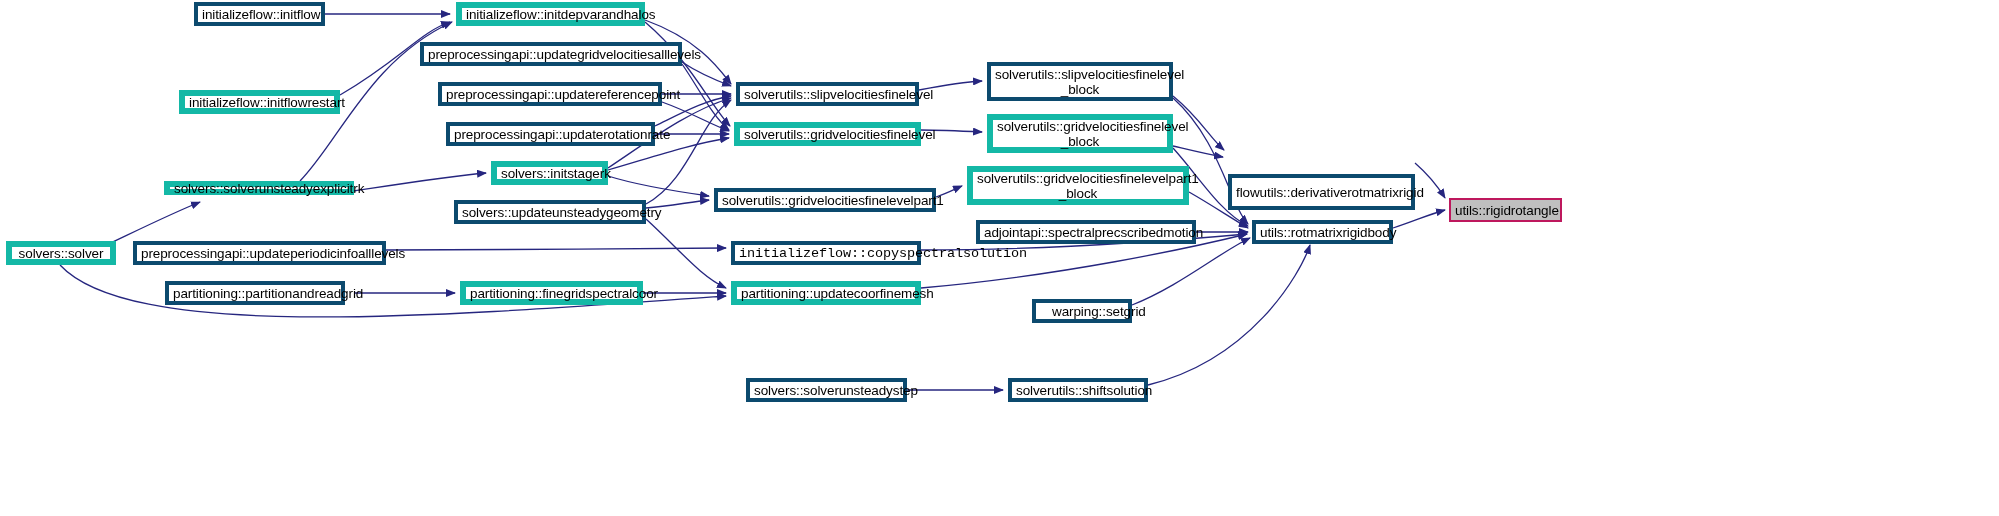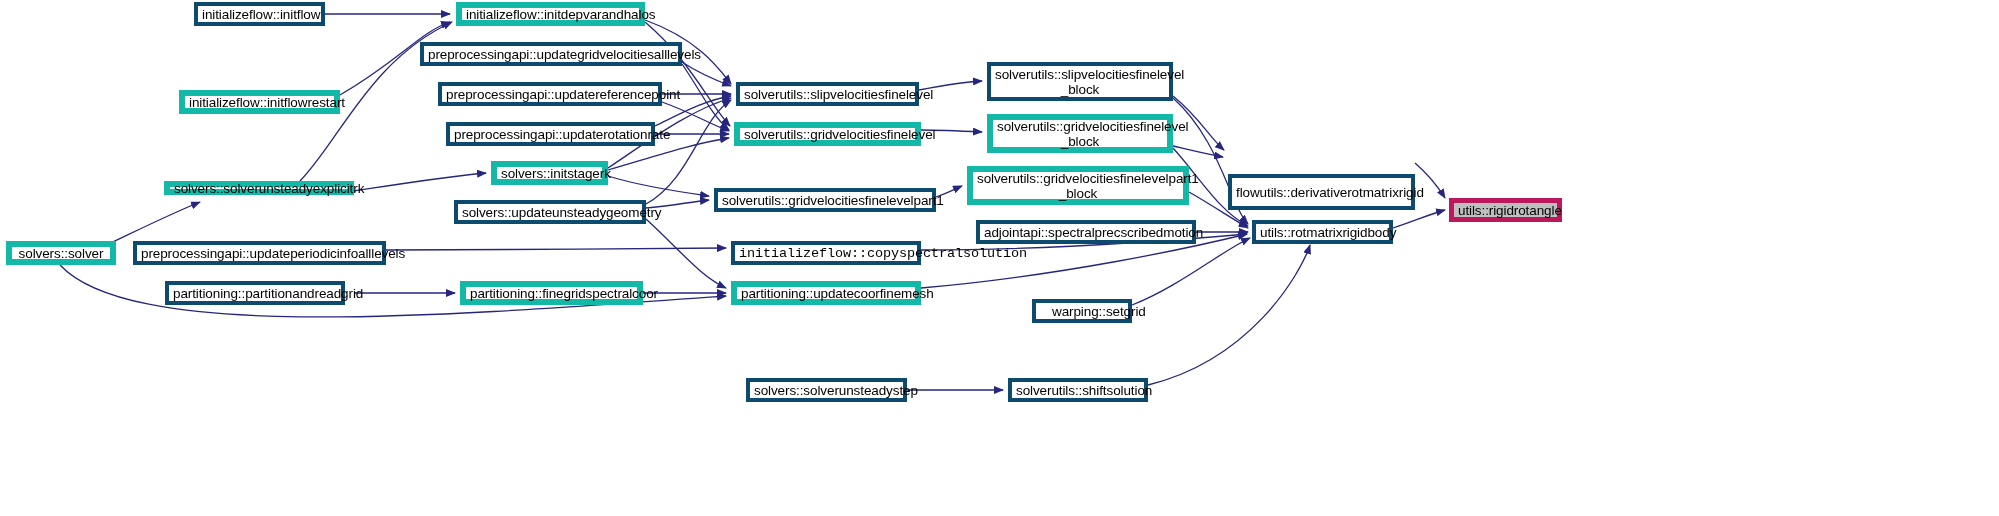--- a/index.html
+++ b/index.html
@@ -39,21 +39,21 @@
     letter-spacing: -0.1px;
     white-space: pre-line;
     padding: 0 4px;
     cursor: default;
   }
   .node.thick {
     border: 6px solid #14b8a6;
   }
   .node.highlight {
     background: #bfbfbf;
-    border: 5px solid #be185d;
+    border: 2px solid #be185d;
   }
   .node-label {
     display: block;
     width: 100%;
   }
 </style>
 </head>
 <body>
 
 <div id="graph-root">

